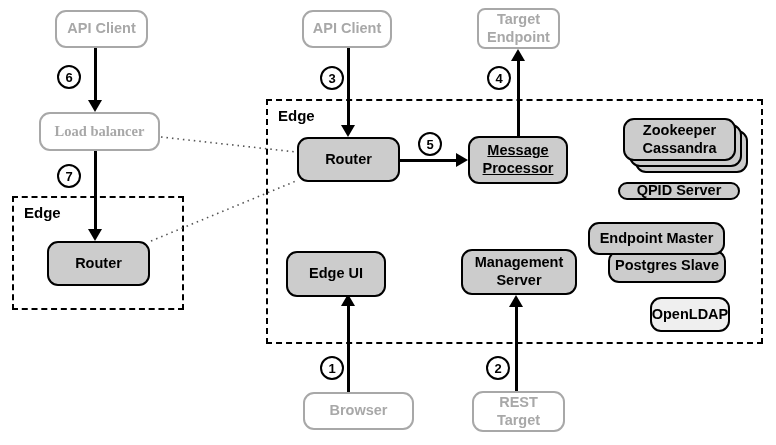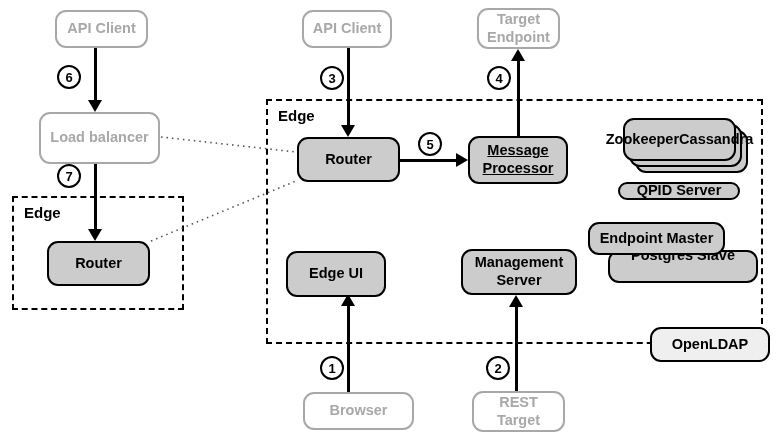--- a/index.html
+++ b/index.html
@@ -61,41 +61,41 @@
       <div class="arrow arrow-v" style="left: 516.5px; top: 59px; height: 77px;"></div>
       <div class="head head-up" style="left: 511px; top: 49px;"></div>
       <div class="arrow arrow-v" style="left: 346.5px; top: 304px; height: 88px;"></div>
       <div class="head head-up" style="left: 341px; top: 294px;"></div>
       <div class="arrow arrow-v" style="left: 514.5px; top: 305px; height: 86px;"></div>
       <div class="head head-up" style="left: 509px; top: 295px;"></div>
     </div>
   <div id="stacks-layer">
       <div class="stacklayer" style="left: 635px; top: 130px; width: 113px; height: 43px; z-index: 11;"></div>
       <div class="stacklayer" style="left: 629px; top: 124px; width: 113px; height: 43px; z-index: 12;"></div>
-      <div class="node solid" style="position: absolute; left: 623px; top: 118px; width: 113px; height: 43px; z-index: 20; flex-direction: row;">
+      <div class="node solid" style="position: absolute; left: 623px; top: 118px; width: 113px; height: 43px; z-index: 20; flex-direction: column;">
         <span>Zookeeper</span>
         <span>Cassandra</span>
       </div>
-      <div class="node solid" style="position: absolute; left: 608px; top: 250px; width: 150px; height: 33px; z-index: 14; align-items: flex-end; padding-bottom: 16px;">Postgres Slave</div>
+      <div class="node solid" style="position: absolute; left: 608px; top: 250px; width: 118px; height: 33px; z-index: 14; align-items: flex-end; padding-bottom: 6px;">Postgres Slave</div>
       <div class="node solid" style="position: absolute; left: 588px; top: 222px; width: 137px; height: 33px; z-index: 20;">Endpoint Master</div>
     </div>
   <div id="nodes-layer">
       <div class="node faded" style="left: 55px; top: 10px; width: 93px; height: 38px; z-index: 20;">API Client</div>
-      <div class="node faded" style="left: 39px; top: 112px; width: 121px; height: 52px; z-index: 20;">Load balancer</div>
+      <div class="node faded" style="left: 39px; top: 112px; width: 121px; height: 39px; z-index: 20; font-family: Liberation Serif, serif;">Load balancer</div>
       <div class="node solid" style="left: 47px; top: 241px; width: 103px; height: 45px; z-index: 20;">Router</div>
       <div class="node faded" style="left: 302px; top: 10px; width: 90px; height: 38px; z-index: 20;">API Client</div>
-      <div class="node faded" style="left: 477px; top: 8px; width: 83px; height: 41px; z-index: 20;">Target Endpoint</div>
+      <div class="node faded" style="left: 477px; top: 8px; width: 83px; height: 41px; z-index: 20; border-radius: 8px;">Target Endpoint</div>
       <div class="node solid" style="left: 297px; top: 137px; width: 103px; height: 45px; z-index: 20;">Router</div>
       <div class="node solid" style="left: 468px; top: 136px; width: 100px; height: 48px; z-index: 20; text-decoration: underline;">Message Processor</div>
       <div class="node solid" style="left: 286px; top: 251px; width: 100px; height: 46px; z-index: 20;">Edge UI</div>
       <div class="node solid" style="left: 461px; top: 249px; width: 116px; height: 46px; z-index: 20;">Management Server</div>
       <div class="node faded" style="left: 303px; top: 392px; width: 111px; height: 38px; z-index: 20;">Browser</div>
       <div class="node faded" style="left: 472px; top: 391px; width: 93px; height: 41px; z-index: 20;">REST Target</div>
       <div class="node solid" style="left: 618px; top: 182px; width: 122px; height: 18px; z-index: 20;">QPID Server</div>
-      <div class="node light" style="left: 650px; top: 297px; width: 120px; height: 35px; z-index: 20; margin-top: 30px;">OpenLDAP</div>
+      <div class="node light" style="left: 650px; top: 297px; width: 80px; height: 35px; z-index: 20;">OpenLDAP</div>
     </div>
   <div id="badges-layer">
       <div class="badge" style="left: 320px; top: 356px;">1</div>
       <div class="badge" style="left: 486px; top: 356px;">2</div>
       <div class="badge" style="left: 320px; top: 66px;">3</div>
       <div class="badge" style="left: 487px; top: 66px;">4</div>
       <div class="badge" style="left: 418px; top: 132px;">5</div>
       <div class="badge" style="left: 57px; top: 65px;">6</div>
       <div class="badge" style="left: 57px; top: 164px;">7</div>
     </div>

